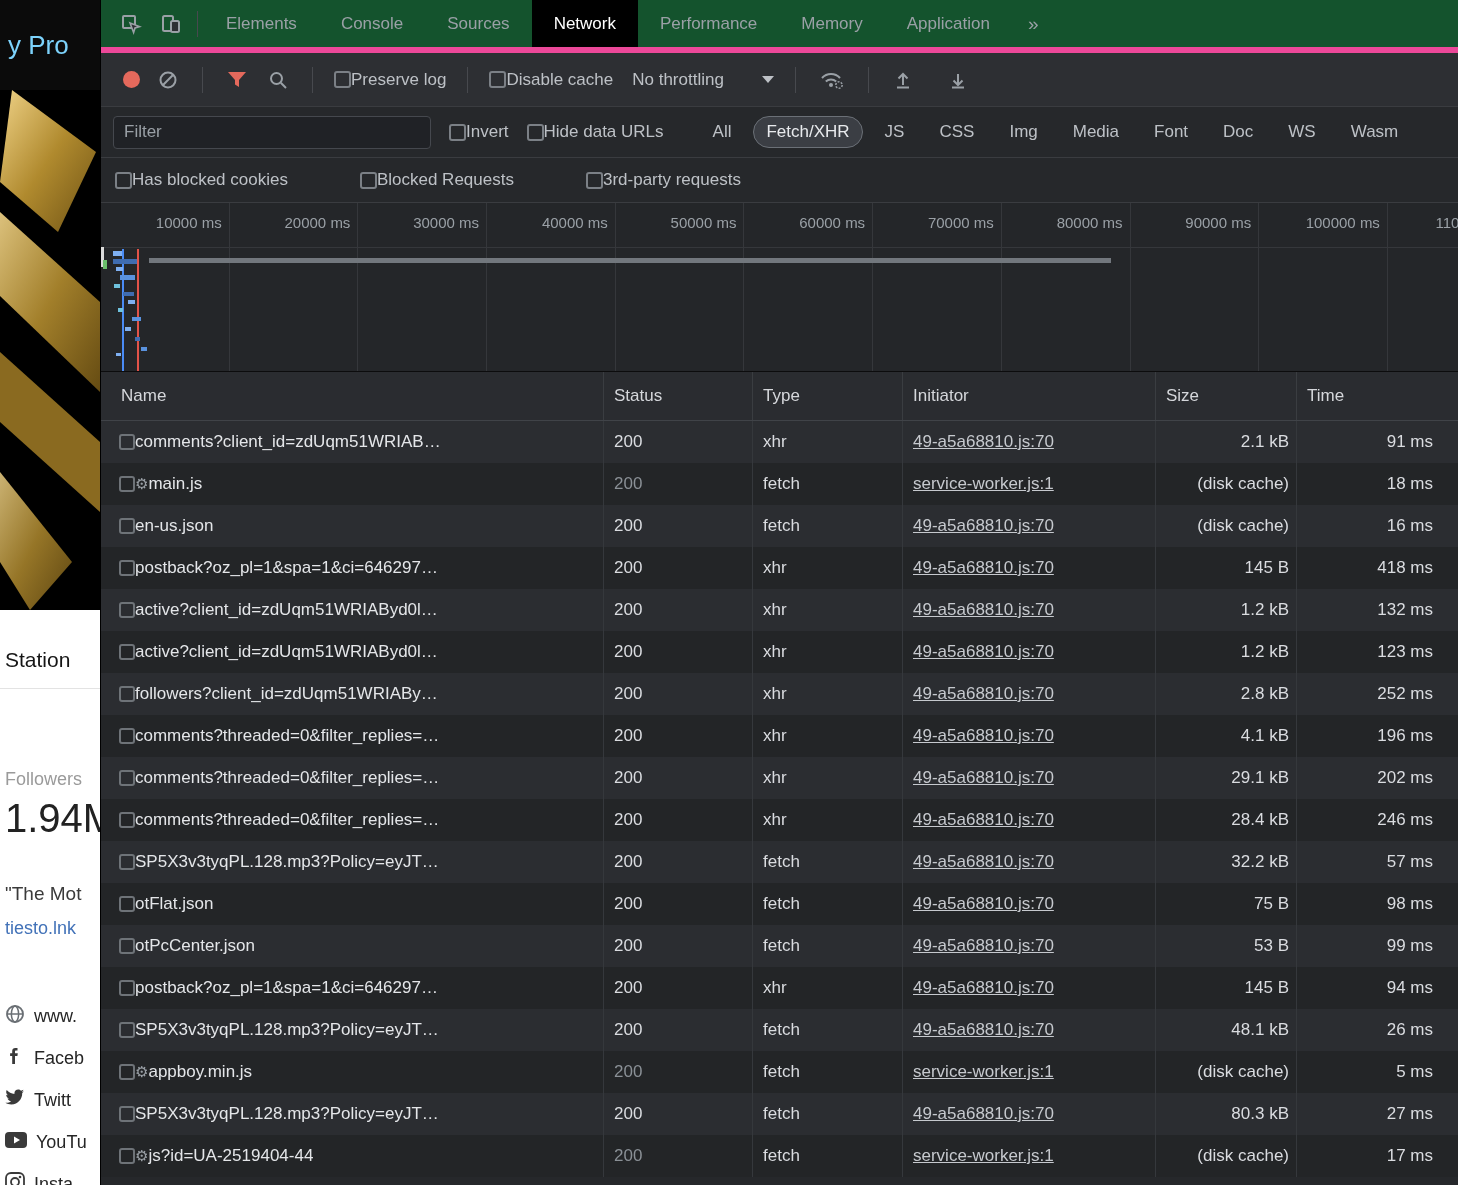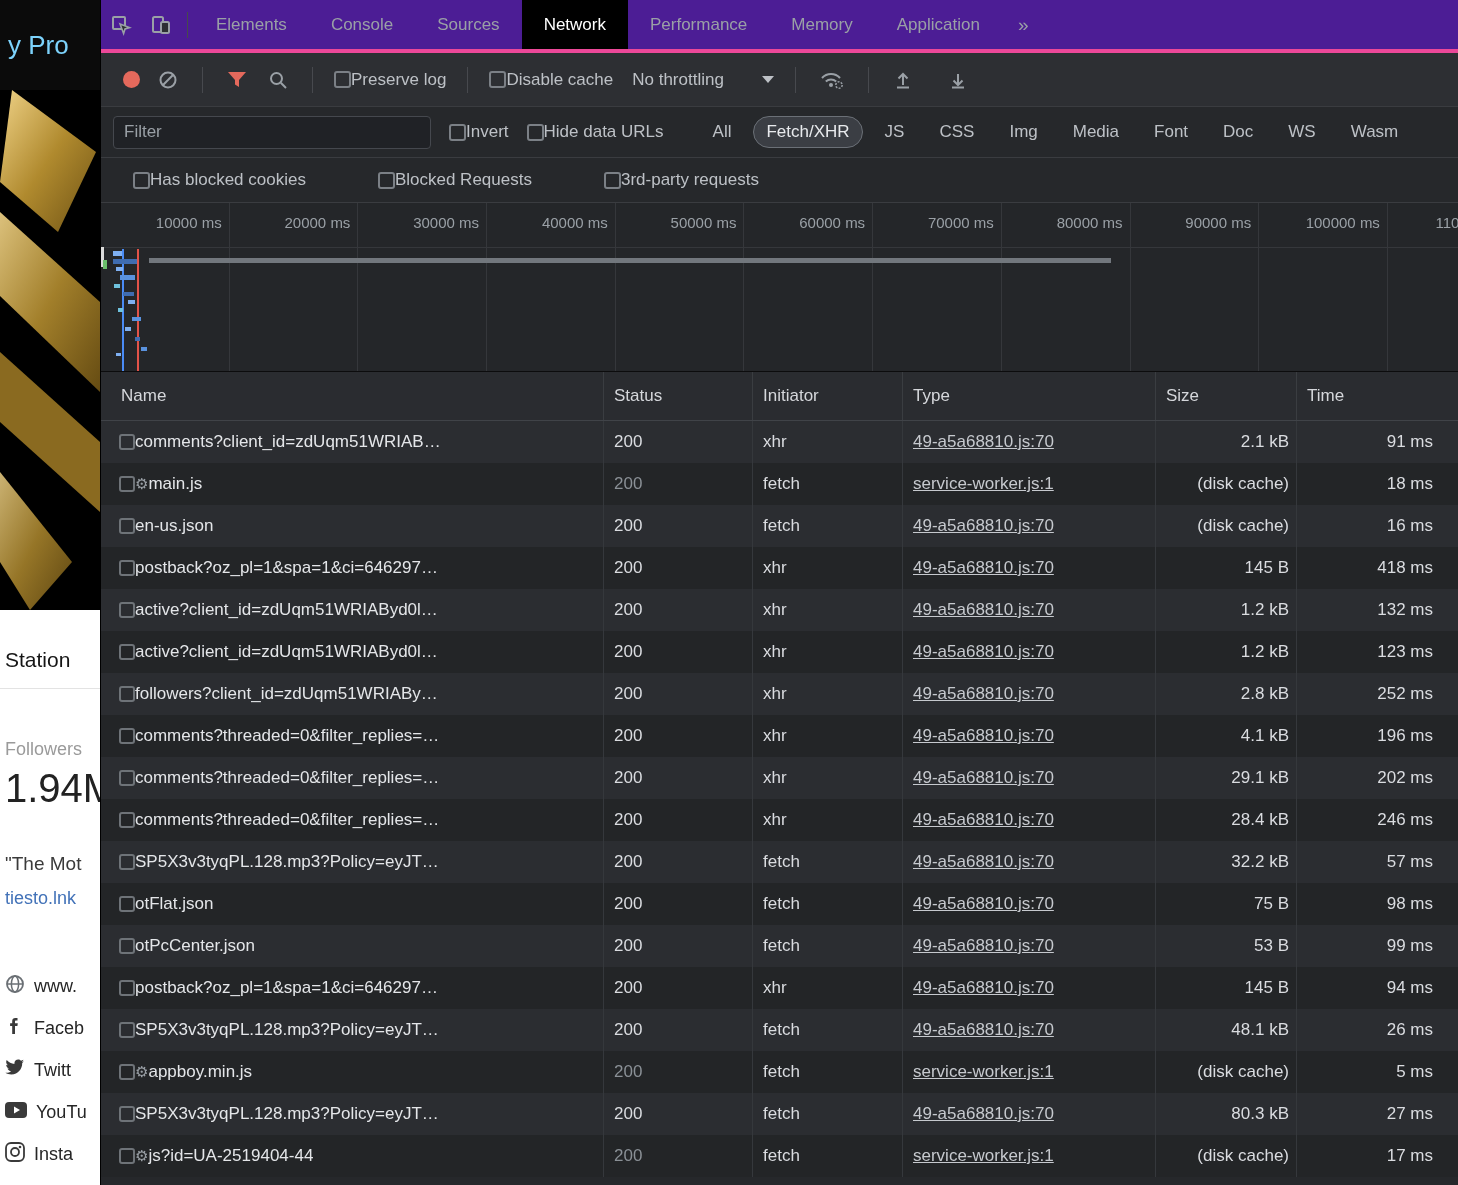--- a/index.html
+++ b/index.html
@@ -7,32 +7,32 @@
   body{font-family:"Liberation Sans",sans-serif;background:#fff}
   .screen{position:relative;width:1458px;height:1185px;overflow:hidden;background:#fff}
 
   
   .page-strip{position:absolute;left:0;top:0;width:100px;height:1185px;overflow:hidden;background:#fff}
   .strip-top{height:90px;background:#0b0b0b;color:#7dd3fc;font-size:26px;display:flex;align-items:center;padding-left:8px;white-space:nowrap}
   .strip-art{height:520px;background:#000;overflow:hidden}
   .strip-white{height:575px;background:#fff;padding-left:5px;overflow:hidden}
   .station{margin-top:38px;font-size:21px;color:#151515;white-space:nowrap}
   .station-divider{margin-top:16px;margin-left:-5px;border-bottom:1px solid #e3e3e3}
-  .followers-label{margin-top:50px;font-size:18px;color:#9a9a9a;white-space:nowrap}
+  .followers-label{margin-top:80px;font-size:18px;color:#9a9a9a;white-space:nowrap}
   .followers-count{margin-top:6px;font-size:40px;color:#222;white-space:nowrap}
   .quote{margin-top:42px;font-size:19px;color:#3a3a3a;white-space:nowrap}
   .promo-link{margin-top:13px;font-size:18px;color:#4272b8;white-space:nowrap;cursor:pointer}
   .social{list-style:none;margin-top:66px;display:flex;flex-direction:column;gap:20px}
   .social li{display:flex;align-items:center;gap:9px;height:22px;color:#262626;font-size:18px;white-space:nowrap;cursor:pointer}
   .social svg{flex:none}
 
   
   .devtools{position:absolute;left:100px;top:0;width:1358px;height:1185px;background:#26282b;border-left:1px solid #000;display:flex;flex-direction:column;color:#e2e4e8;overflow:hidden}
 
-  .tabbar{height:53px;flex:none;display:flex;align-items:center;background:#4c1d95;border-bottom:4px solid #ec4899;overflow:hidden}
+  .tabbar{height:53px;flex:none;display:flex;align-items:center;background:#14532d;border-bottom:6px solid #ec4899;padding-left:10px;overflow:hidden}
   .ticon{width:40px;height:100%;display:flex;align-items:center;justify-content:center;cursor:pointer}
   .vsep{width:1px;height:26px;background:#47494e;margin:0 6px;flex:none}
   .tab{height:100%;display:flex;align-items:center;padding:0 22px;font-size:17px;color:#9aa0a6;white-space:nowrap;cursor:pointer}
   .tab.f-active{background:#000;color:#fff}
   .more{padding:0 16px;font-size:19px}
 
   .toolbar{height:54px;flex:none;display:flex;align-items:center;background:#2d2f33;border-bottom:1px solid #3a3c40;padding-left:22px;gap:15px;overflow:hidden}
   .rec{width:17px;height:17px;border-radius:50%;background:#e4695c;flex:none;cursor:pointer}
   .tbicon{display:flex;align-items:center;justify-content:center;width:26px;flex:none;cursor:pointer}
   .check-group{display:flex;align-items:center;font-size:17px;color:#bdc1c6;white-space:nowrap;cursor:pointer}
@@ -40,21 +40,21 @@
   .throttle{display:flex;align-items:center;font-size:17px;color:#bdc1c6;margin-left:4px;white-space:nowrap;cursor:pointer}
   .caret{width:0;height:0;border-left:6px solid transparent;border-right:6px solid transparent;border-top:7px solid #bdc1c6;margin-left:38px}
 
   .filterrow{height:51px;flex:none;display:flex;align-items:center;background:#26282b;border-bottom:1px solid #3a3c40;padding-left:12px;gap:18px;overflow:hidden}
   .filter-input{width:318px;height:33px;background:#202226;border:1px solid #45484e;border-radius:4px;color:#bdc1c6;font-size:17px;padding:0 10px;outline:none;flex:none;font-family:"Liberation Sans",sans-serif}
   .filter-input::placeholder{color:#9aa0a6}
   .pills{display:flex;align-items:center;gap:9px;overflow:hidden;flex:1;margin-left:18px}
   .pill{padding:5px 12px;font-size:17px;color:#bdc1c6;border-radius:16px;border:1px solid transparent;white-space:nowrap;cursor:pointer}
   .pill.f-active{background:#3b3e44;border:1px solid #6b7077;color:#e8eaed}
 
-  .checksrow{height:45px;flex:none;display:flex;align-items:center;background:#26282b;border-bottom:1px solid #3a3c40;padding-left:32px;gap:72px;overflow:hidden}
+  .checksrow{height:45px;flex:none;display:flex;align-items:center;background:#26282b;border-bottom:1px solid #3a3c40;padding-left:14px;gap:72px;overflow:hidden}
 
   .timeline{height:169px;flex:none;position:relative;background:#242629;border-bottom:1px solid #0c0c0d;overflow:hidden;cursor:pointer}
   .ruler{display:flex;height:100%}
   .tl-seg{width:128.7px;height:100%;flex:none;border-right:1px solid #35373b;padding-top:11px;text-align:right}
   .tl-seg span{font-size:15px;color:#9aa0a6;padding-right:7px;white-space:nowrap}
   .ruler-line{position:absolute;left:0;right:0;top:44px;height:1px;background:#35373b}
   .wb{position:absolute}
 
   .grid{display:grid;grid-template-columns:503px 149px 150px 253px 141px 162px}
   .thead{height:49px;flex:none;background:#2a2c30;border-bottom:1px solid #404348;align-items:center;font-size:17px;color:#d5d7db}
@@ -313,22 +313,22 @@
       <div class="wb" style="left:31px;top:114px;width:9px;height:4px;background:#5a92de"></div>
       <div class="wb" style="left:24px;top:124px;width:6px;height:4px;background:#7fb0f2"></div>
       <div class="wb" style="left:34px;top:134px;width:5px;height:4px;background:#3f6cb0"></div>
       <div class="wb" style="left:40px;top:144px;width:6px;height:4px;background:#5a92de"></div>
       <div class="wb" style="left:15px;top:150px;width:5px;height:3px;background:#7fb0f2"></div>
     </div>
 
     <div class="grid thead">
       <div class="hcell">Name</div>
       <div class="hcell">Status</div>
+      <div class="hcell">Type</div>
       <div class="hcell">Initiator</div>
-      <div class="hcell">Type</div>
       <div class="hcell">Size</div>
       <div class="hcell">Time</div>
     </div>
 
     <div class="rows">
       <div class="grid row">
           <div class="cell c-name">
             <span class="rcb"></span>
 
             <span class="nm">comments?client_id=zdUqm51WRIAB…</span>

